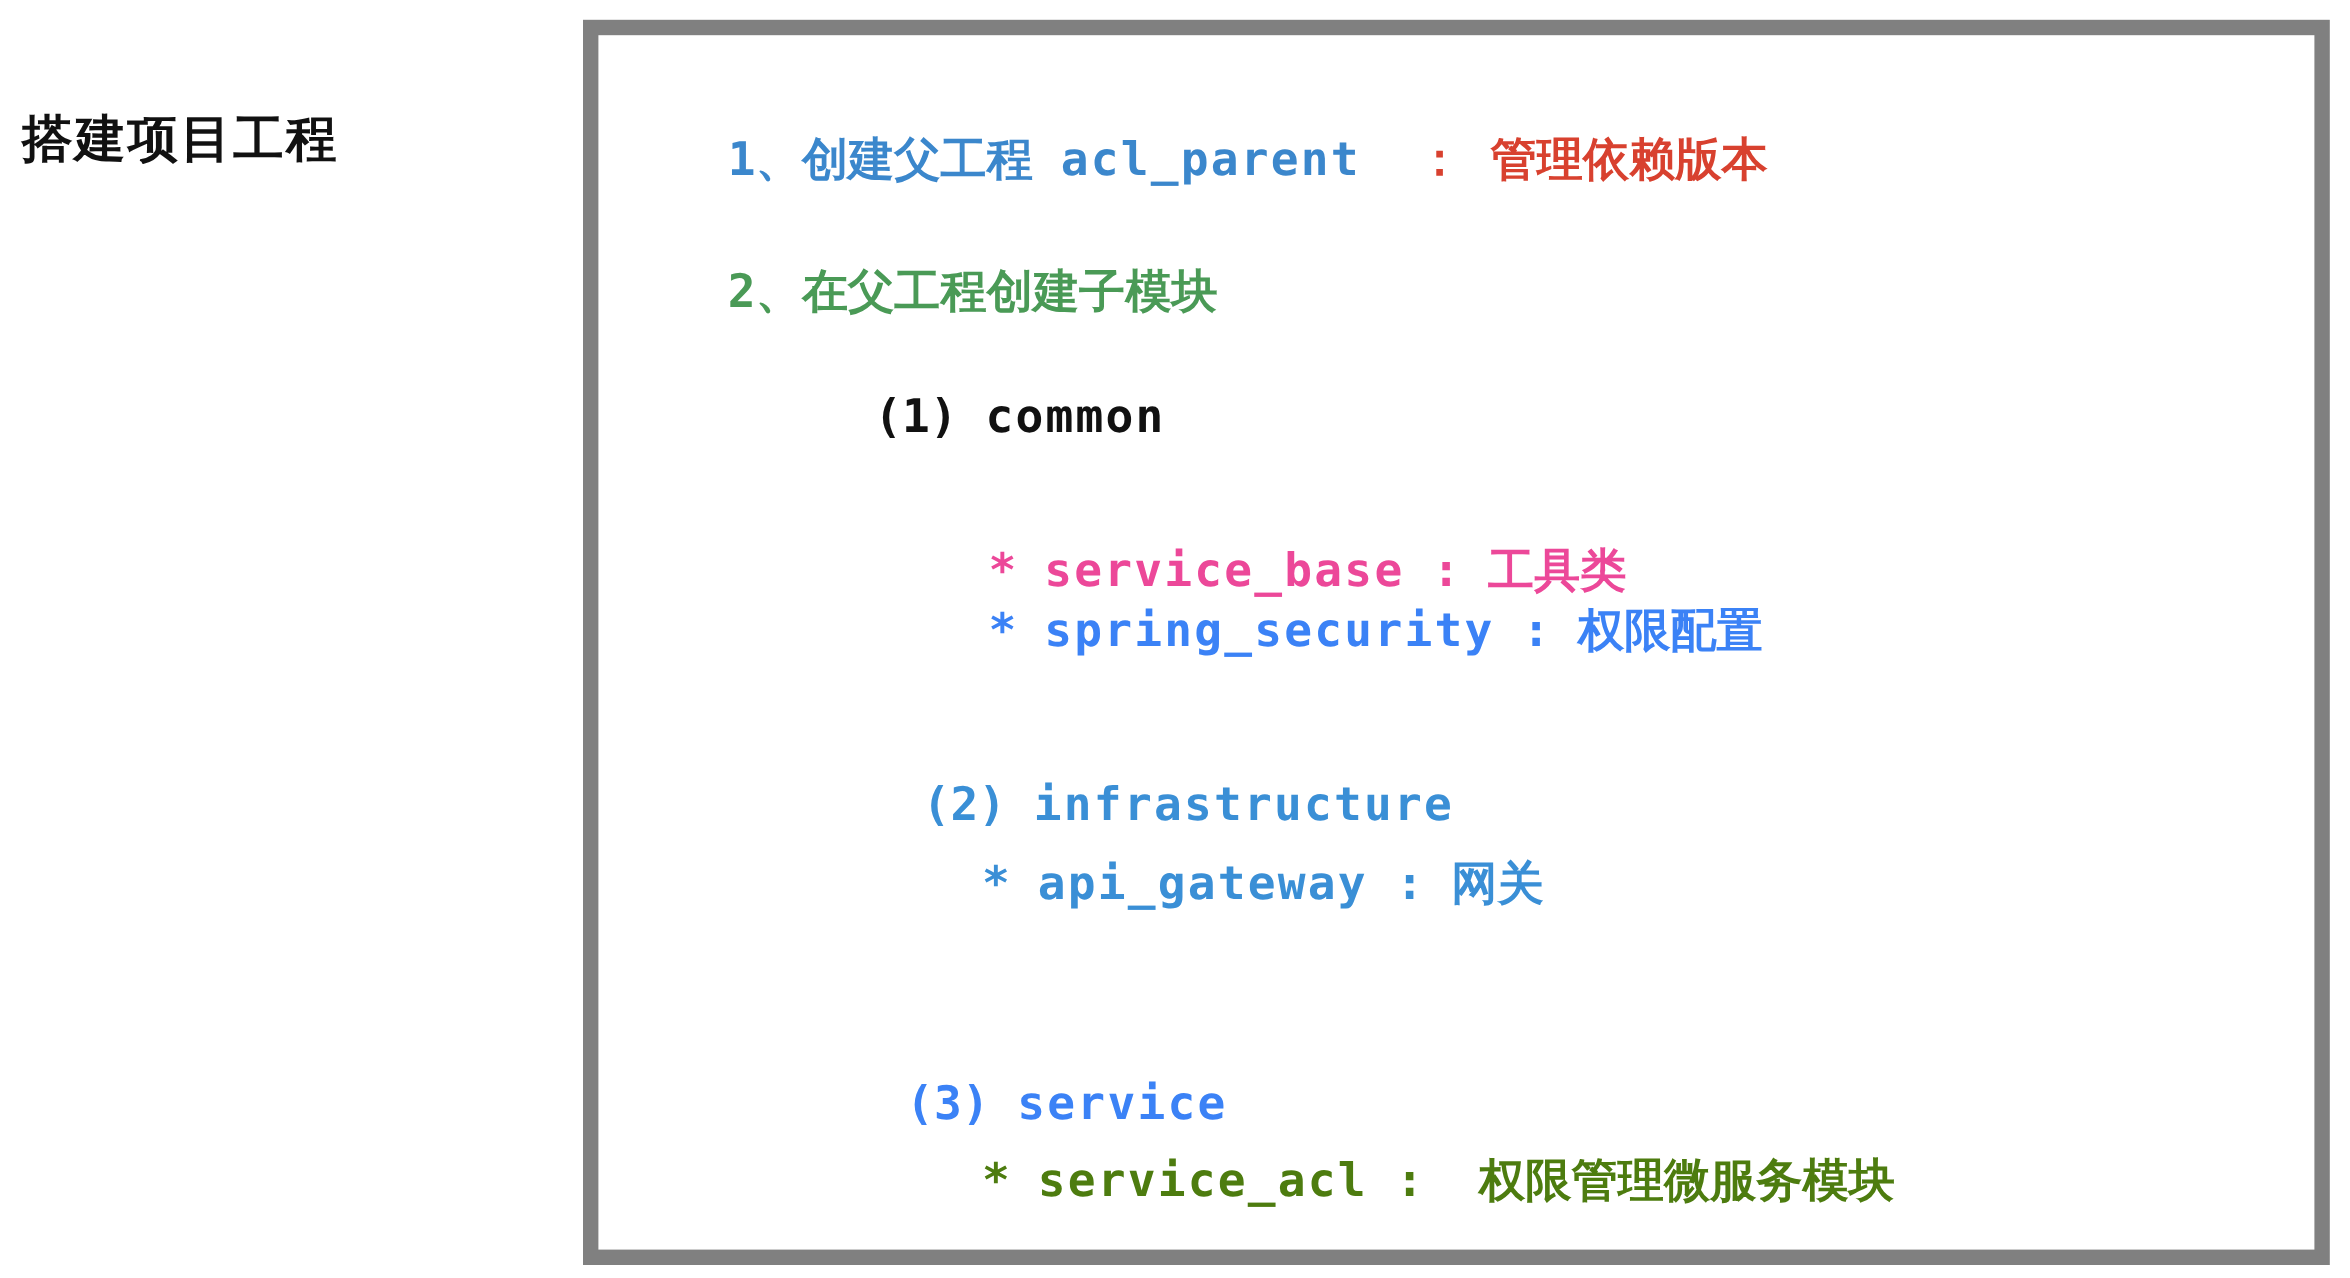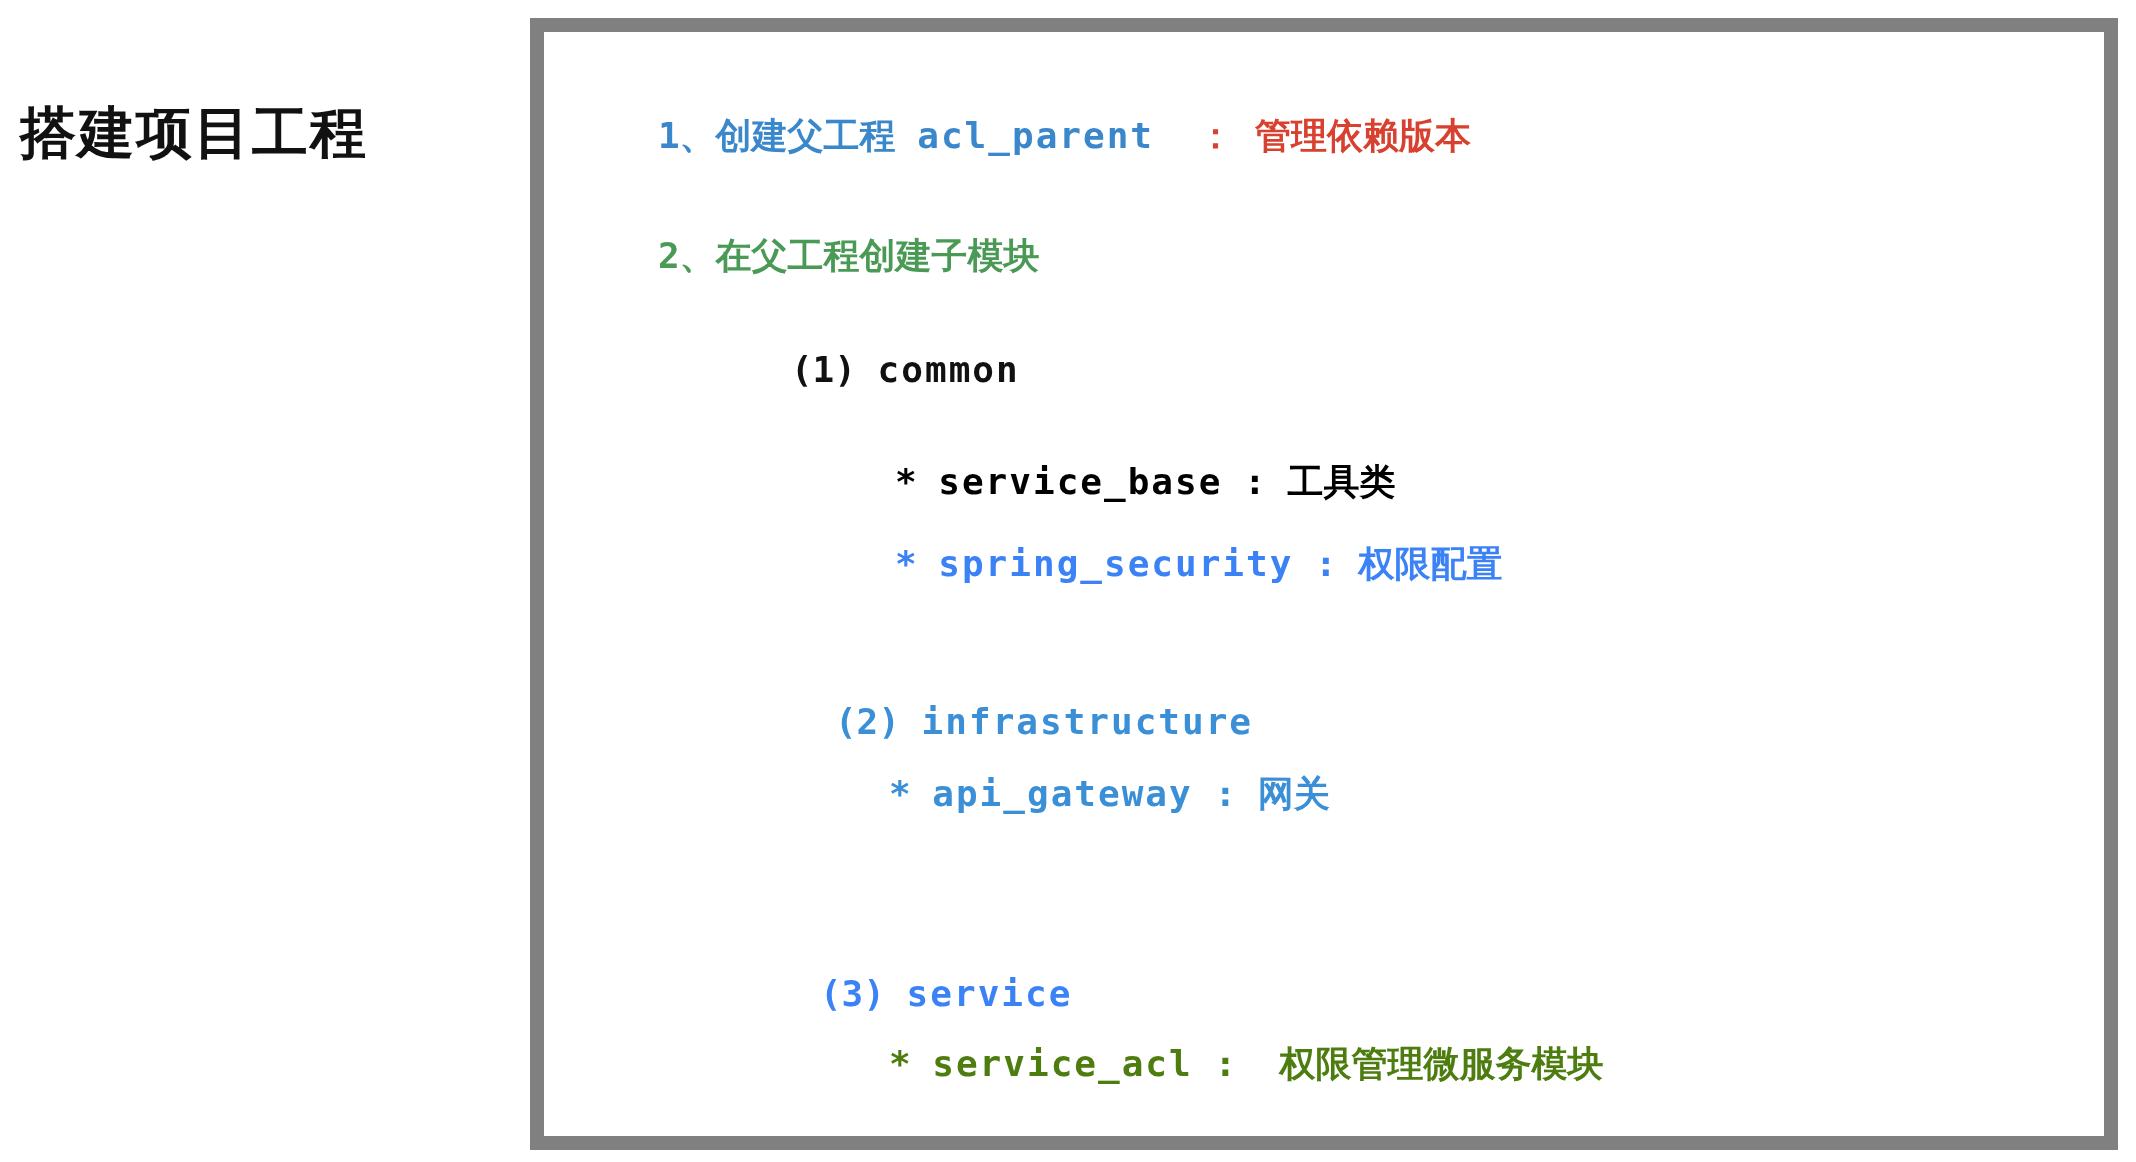--- a/index.html
+++ b/index.html
@@ -13,39 +13,39 @@
     height: 1162px;
     overflow: hidden;
     font-family: "DejaVu Serif", "Liberation Serif", serif;
   }
   .title {
     position: absolute;
     left: 20px;
     top: 96px;
     font-family: "DejaVu Sans", "Liberation Sans", sans-serif;
     font-weight: bold;
-    font-size: 56px;
+    font-size: 46px;
     color: #111111;
     letter-spacing: 2px;
     white-space: nowrap;
   }
   .box {
     position: absolute;
     left: 530px;
     top: 18px;
     width: 1560px;   
     height: 1104px;  
     border: 14px solid #808080;
     background: #ffffff;
   }
   .line {
     position: absolute;
     white-space: pre;
     line-height: 1;
-    font-size: 36px;
+    font-size: 42px;
   }
   .mono {
     font-family: "DejaVu Sans Mono", "Liberation Mono", monospace;
     font-weight: bold;
   }
   .cjk {
     font-family: "DejaVu Sans", "Liberation Sans", sans-serif;
     font-weight: bold;
   }
 </style>
@@ -60,21 +60,21 @@
   <span class="mono">1、</span><span class="cjk">创建父工程</span><span class="mono"> </span><span class="mono" style="letter-spacing:2px;">acl_parent</span><span class="mono">  </span><span class="cjk" style="color:#d8412f;">：</span><span class="mono"> </span><span class="cjk" style="color:#d8412f;">管理依赖版本</span>
 </div>
 
 <div class="line" style="left:635px; top:202px; color:#4a9a56;text-align:right;">
   <span class="mono">2、</span><span class="cjk">在父工程创建子模块</span>
 </div>
 
 <div class="line" style="left:768px; top:316px; color:#111111;">
   <span class="mono">(1)</span><span class="mono"> </span><span class="mono" style="letter-spacing:2px;">common</span>
 </div>
-<div class="line" style="left:872px; top:428px; color:#000000;">
+<div class="line" style="left:872px; top:456px; color:#ec4899;">
   <span class="mono">*</span><span class="mono"> </span><span class="mono" style="letter-spacing:2px;">service_base</span><span class="mono"> </span><span class="mono">:</span><span class="mono"> </span><span class="cjk">工具类</span>
 </div>
 <div class="line" style="left:872px; top:510px; color:#3b82f6;">
   <span class="mono">*</span><span class="mono"> </span><span class="mono" style="letter-spacing:2px;">spring_security</span><span class="mono"> </span><span class="mono">:</span><span class="mono"> </span><span class="cjk">权限配置</span>
 </div>
 
 <div class="line" style="left:812px; top:668px; color:#3a8fd6;">
   <span class="mono">(2)</span><span class="mono"> </span><span class="mono" style="letter-spacing:2px;">infrastructure</span>
 </div>
 <div class="line" style="left:866px; top:740px; color:#3a8fd6;">

